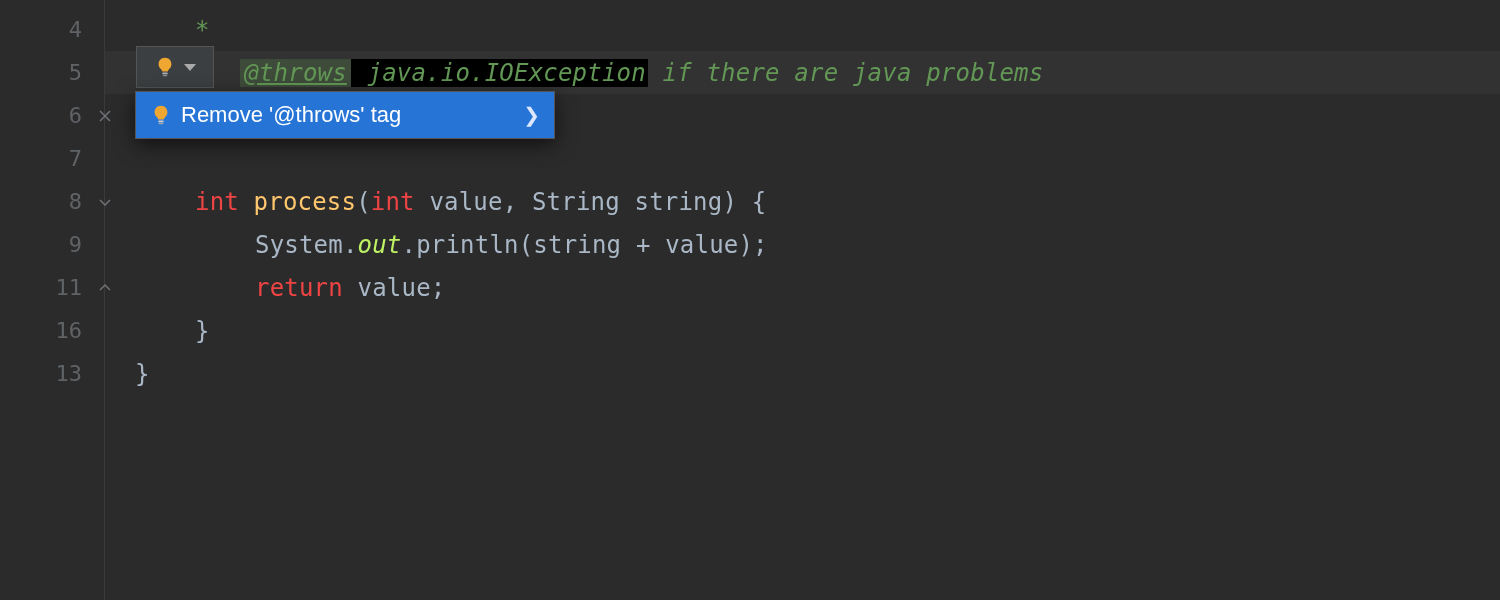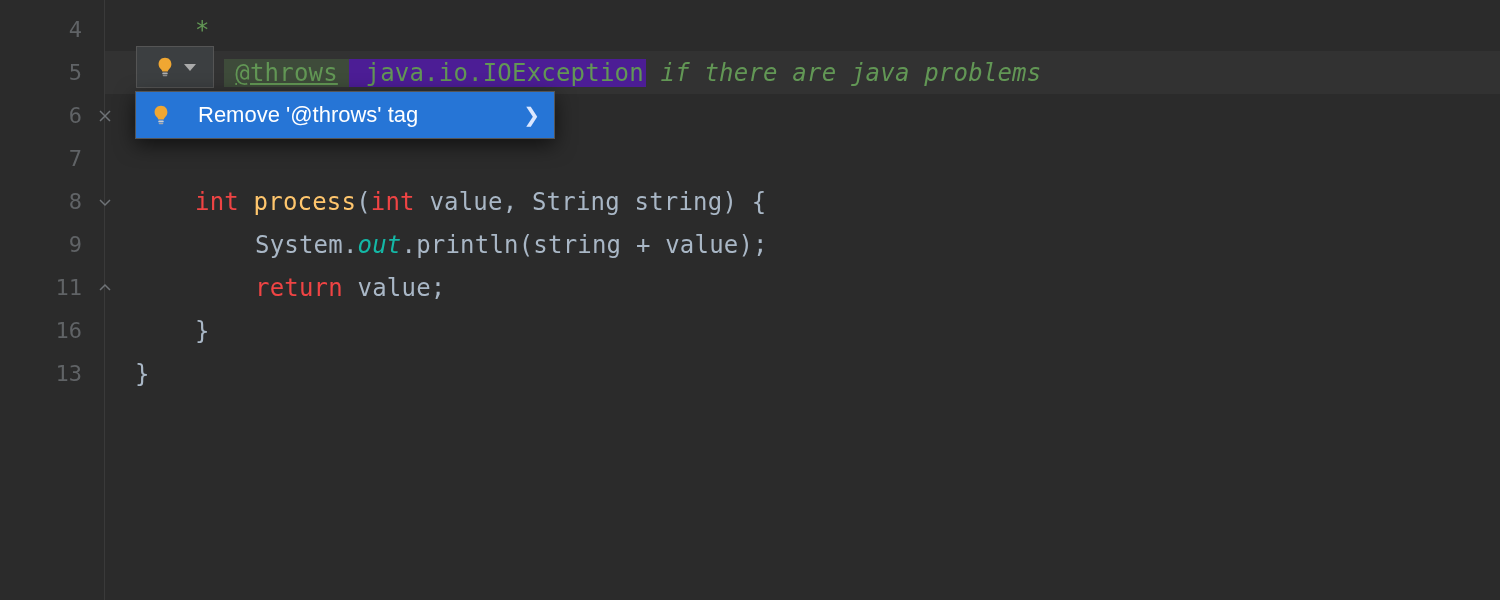--- a/index.html
+++ b/index.html
@@ -57,26 +57,26 @@
     white-space: pre;
     font-size: 24px;
     letter-spacing: 0.2px;
   }
   .pad2 { width: 150px; display:inline-block; }
   .pad4 { width: 90px; display:inline-block; }
   .pad5 { width: 30px; display:inline-block; }
 
   .c-star { color: #629755; font-style: italic; }
   .c-doc  { color: #629755; font-style: italic; }
-  .c-tag  { color: #629755; text-decoration: underline; background: rgba(98,151,85,0.25); padding: 0 11px;}
-  .c-inspect { background: #4c1d95; color:#629755; padding: 0 2px; }
+  .c-tag  { color: #629755; font-style: italic; text-decoration: underline; background: rgba(98,151,85,0.25); padding: 0 4px; margin-left: 16px;}
+  .c-inspect { background: #000000; color:#629755; font-style: italic; padding: 0 2px; }
   .c-kw   { color: #ef4444; }
   .c-mname{ color: #ffc66d; }
   .c-plain{ color: #a9b7c6; }
-  .c-field{ color: #14b8a6; font-style: italic; }
+  .c-field{ color: #bef264; font-style: italic; }
 
   .highlight-line {
     background: #323232;
   }
 
   
   .bulb-btn {
     position: absolute;
     left: 31px;
     top: 46px;
@@ -107,21 +107,21 @@
     border: 1px solid #555;
     box-shadow: 0 6px 20px rgba(0,0,0,0.6);
     z-index: 10;
     font-family: -apple-system, "Segoe UI", Arial, sans-serif;
   }
   .popup-item {
     height: 46px;
     display: flex;
     align-items: center;
     padding: 0 14px;
-    gap: 26px;
+    gap: 9px;
     background: #2675d6;
     color: #fff;
     font-size: 22px;
   }
   .popup-item .arrow {
     margin-left: auto;
     color: #dbe7ff;
     font-size: 20px;
   }
   .popup-hint {

